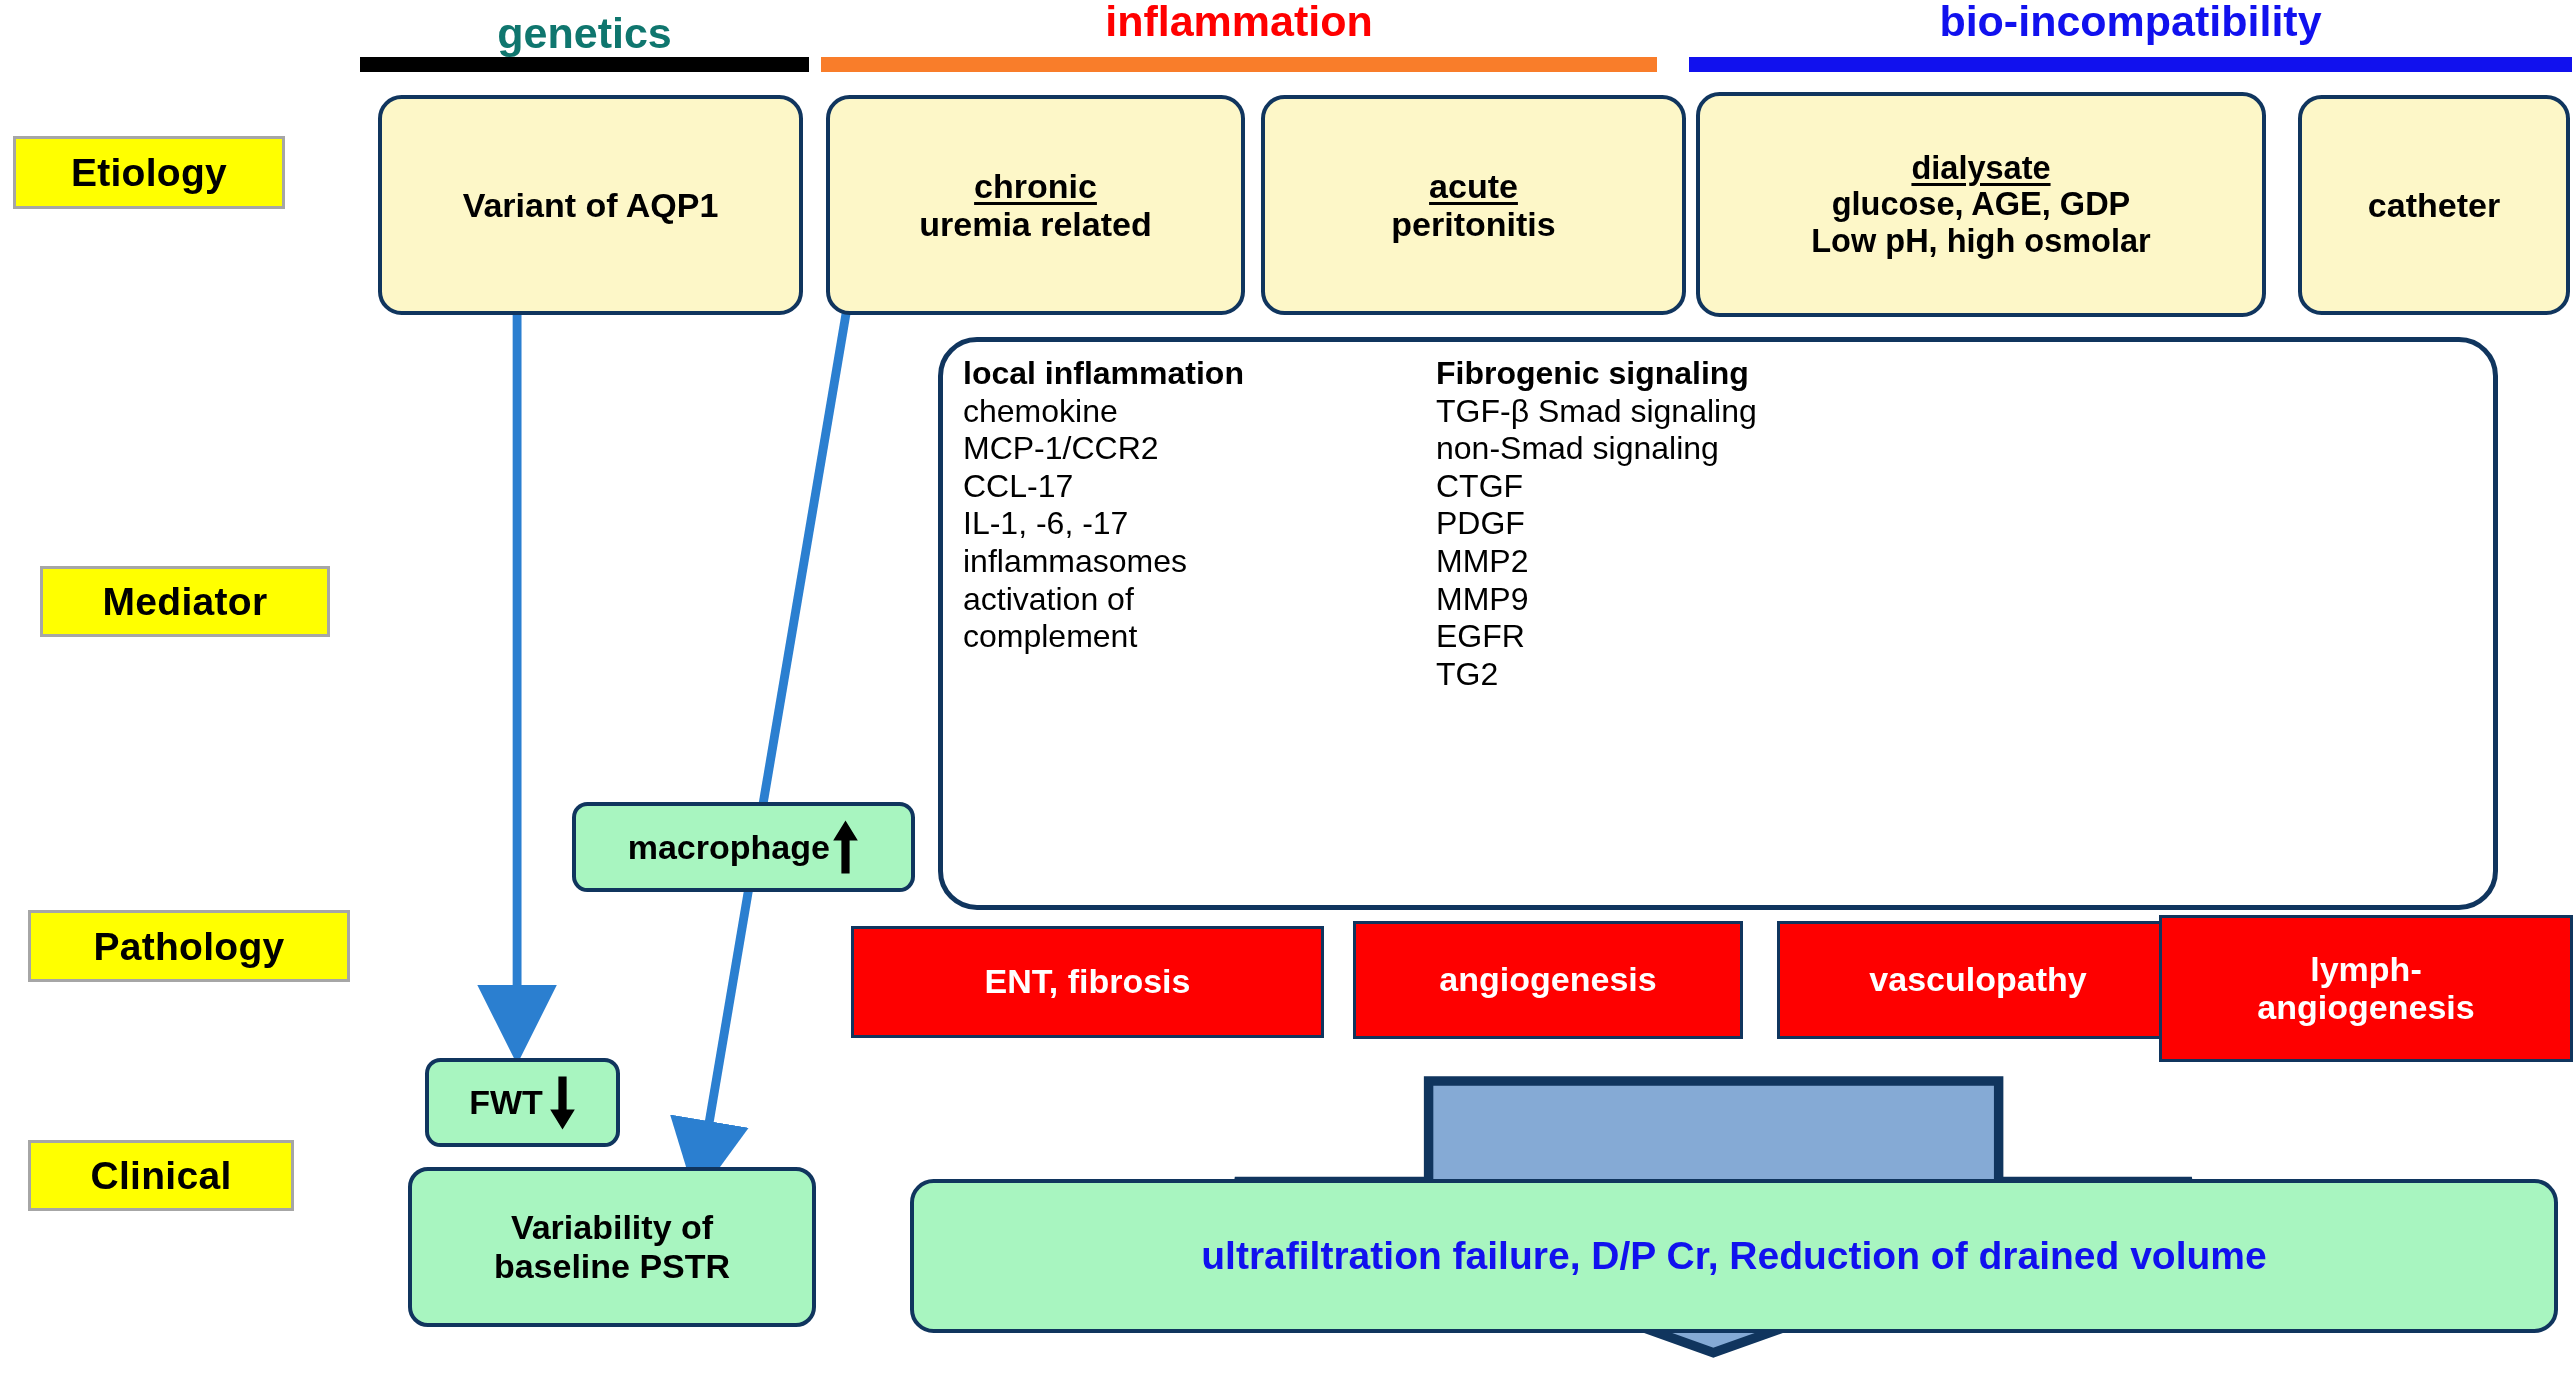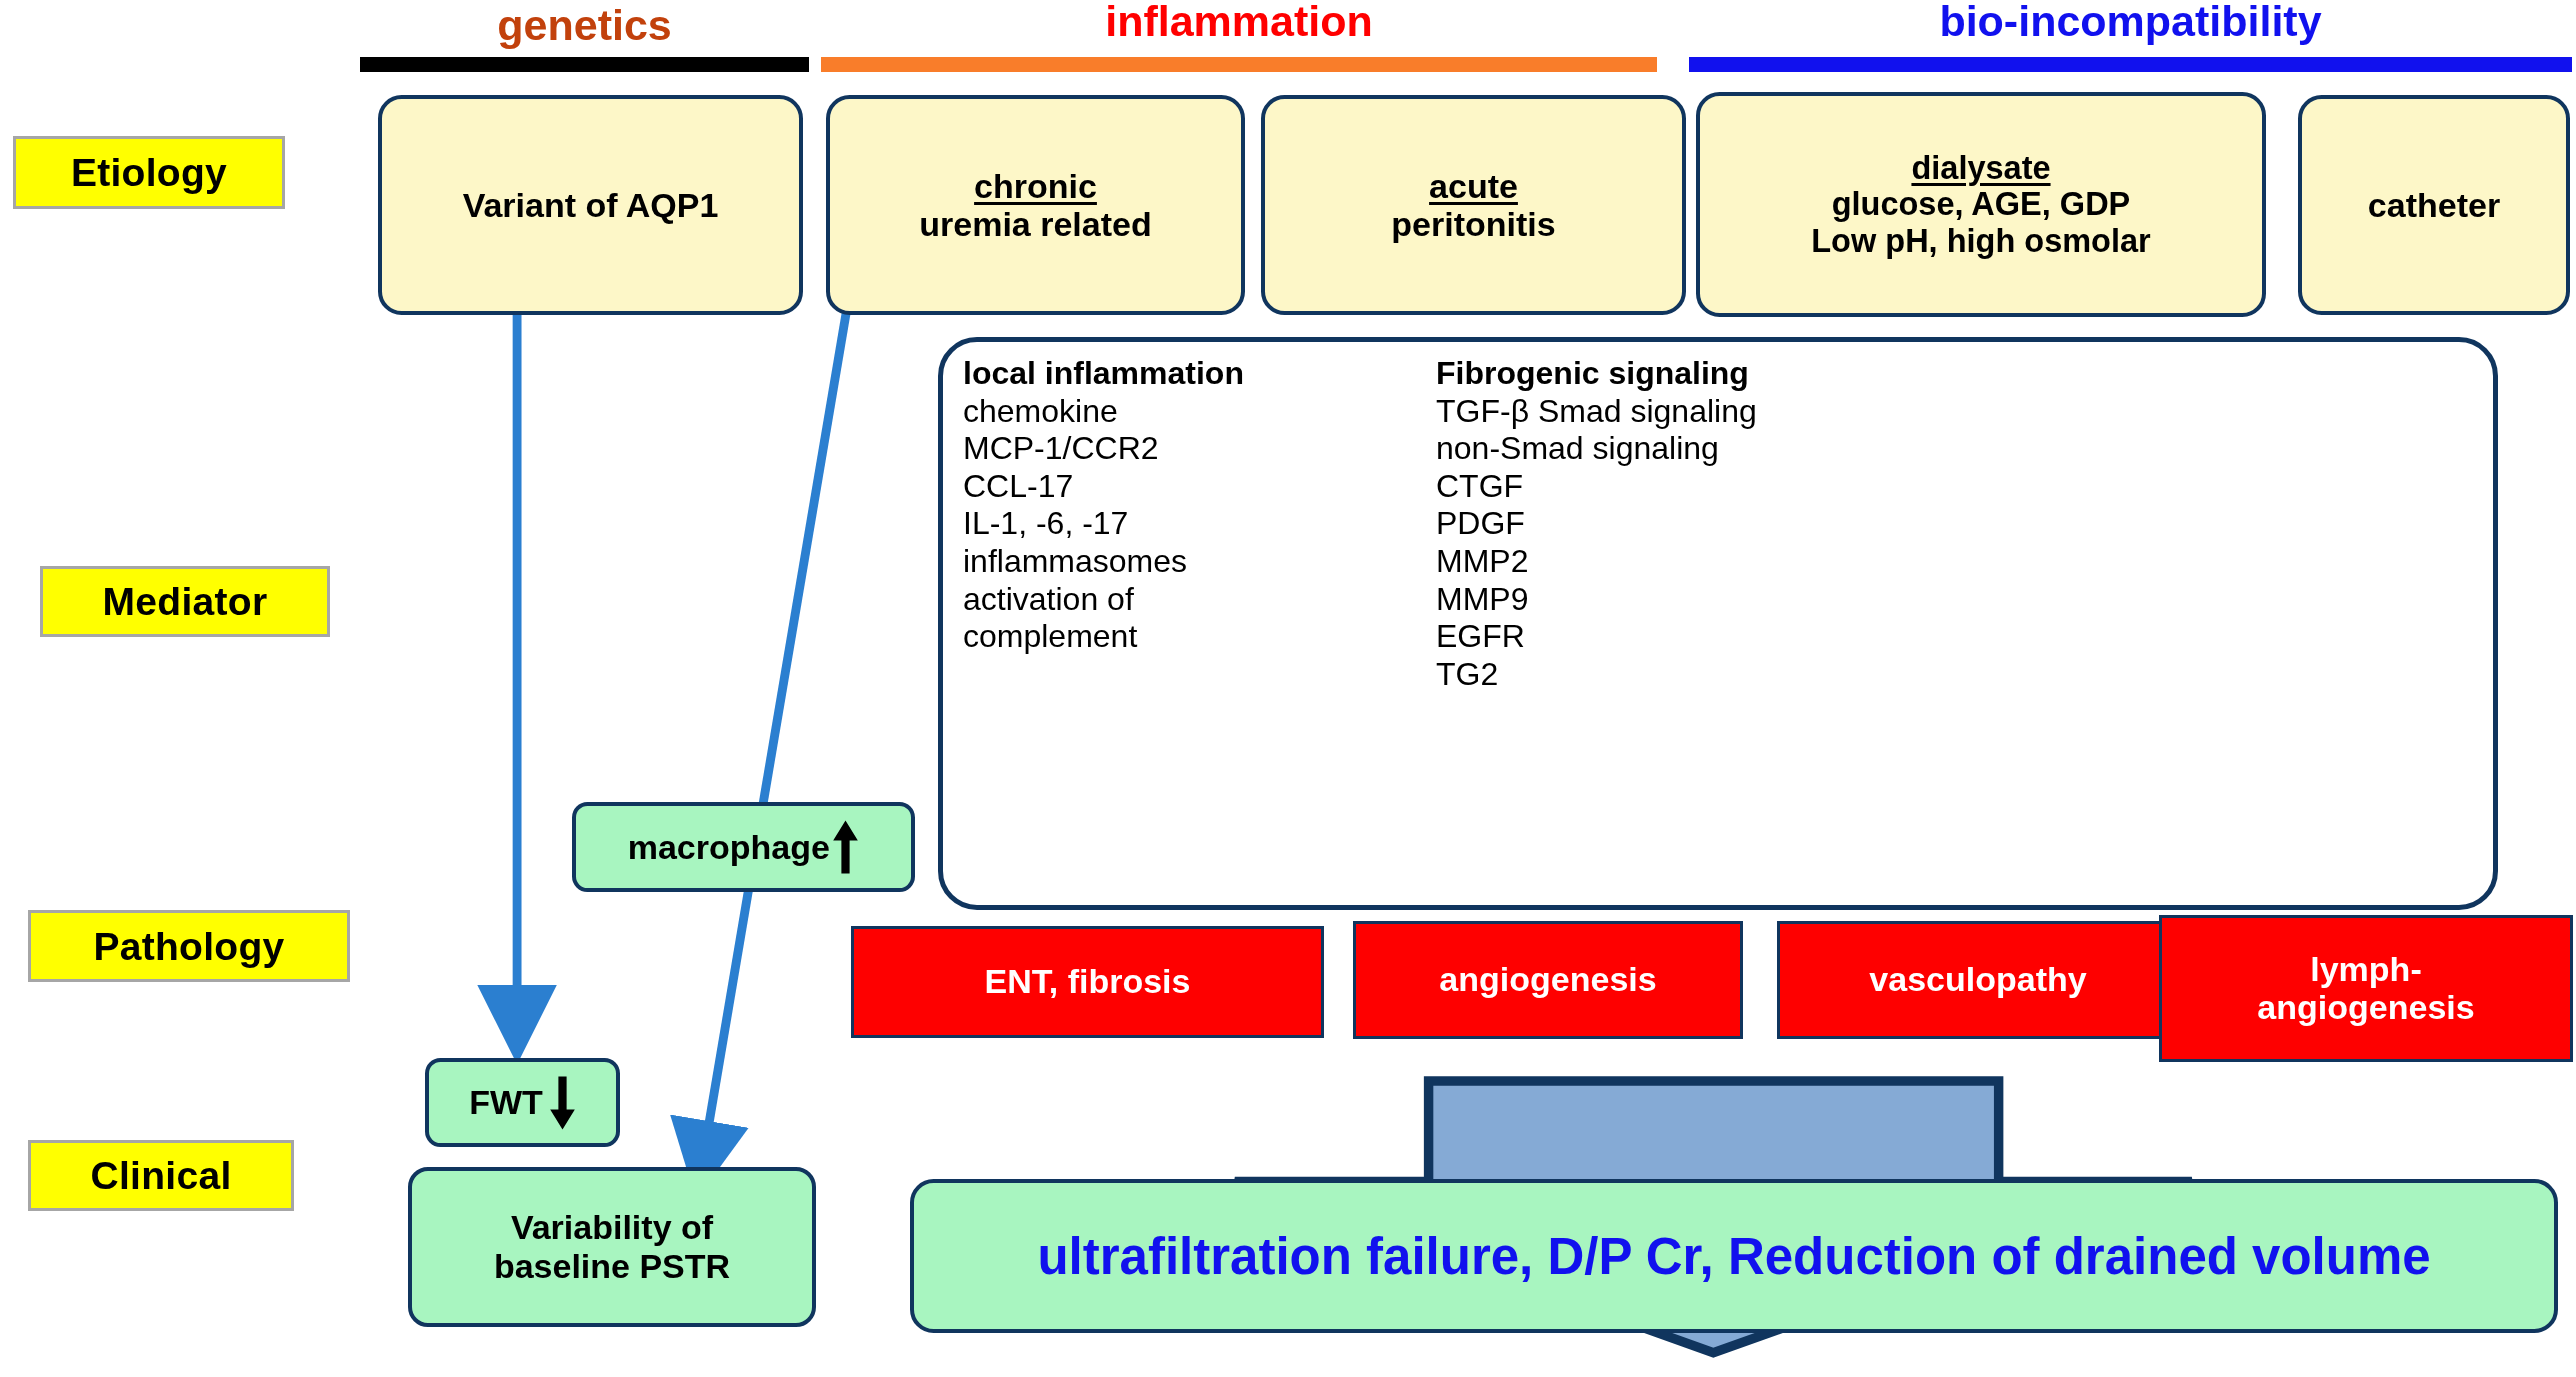--- a/index.html
+++ b/index.html
@@ -71,31 +71,31 @@
     font-size:34px;line-height:1.1;
   }
 
   
   .resultbox{
     background:#a8f5c0;
     border:4.1px solid #10355e;
     border-radius:23.6px;
     display:flex;align-items:center;justify-content:center;
     color:#1111ee;font-weight:700;text-align:left;
-    font-size:51px;white-space:nowrap;
+    font-size:39px;white-space:nowrap;
   }
 
   svg.ov{position:absolute;left:0;top:0;width:2576px;height:1377px;pointer-events:none;}
 </style>
 </head>
 <body>
 
 <div id="canvas">
 
-  <div class="abs col-title" style="left:360px;top:4px;width:449px;color:#c2410c;">genetics</div>
+  <div class="abs col-title" style="left:360px;top:12px;width:449px;color:#0f766e;">genetics</div>
   <div class="abs col-bar" style="left:360px;top:57px;width:449px;background:#000000;"></div>
 
   <div class="abs col-title" style="left:821px;top:0px;width:836px;color:#ff0000;">inflammation</div>
   <div class="abs col-bar" style="left:821px;top:57px;width:836px;background:#f97d2a;"></div>
 
   <div class="abs col-title" style="left:1689px;top:0px;width:883px;color:#1111ee;">bio-incompatibility</div>
   <div class="abs col-bar" style="left:1689px;top:57px;width:883px;background:#1111ee;"></div>
 
   <div class="abs stage-label" style="left:13px;top:136px;width:272px;height:73px;">Etiology</div>
   <div class="abs stage-label" style="left:40px;top:566px;width:290px;height:71px;text-align:right;">Mediator</div>

